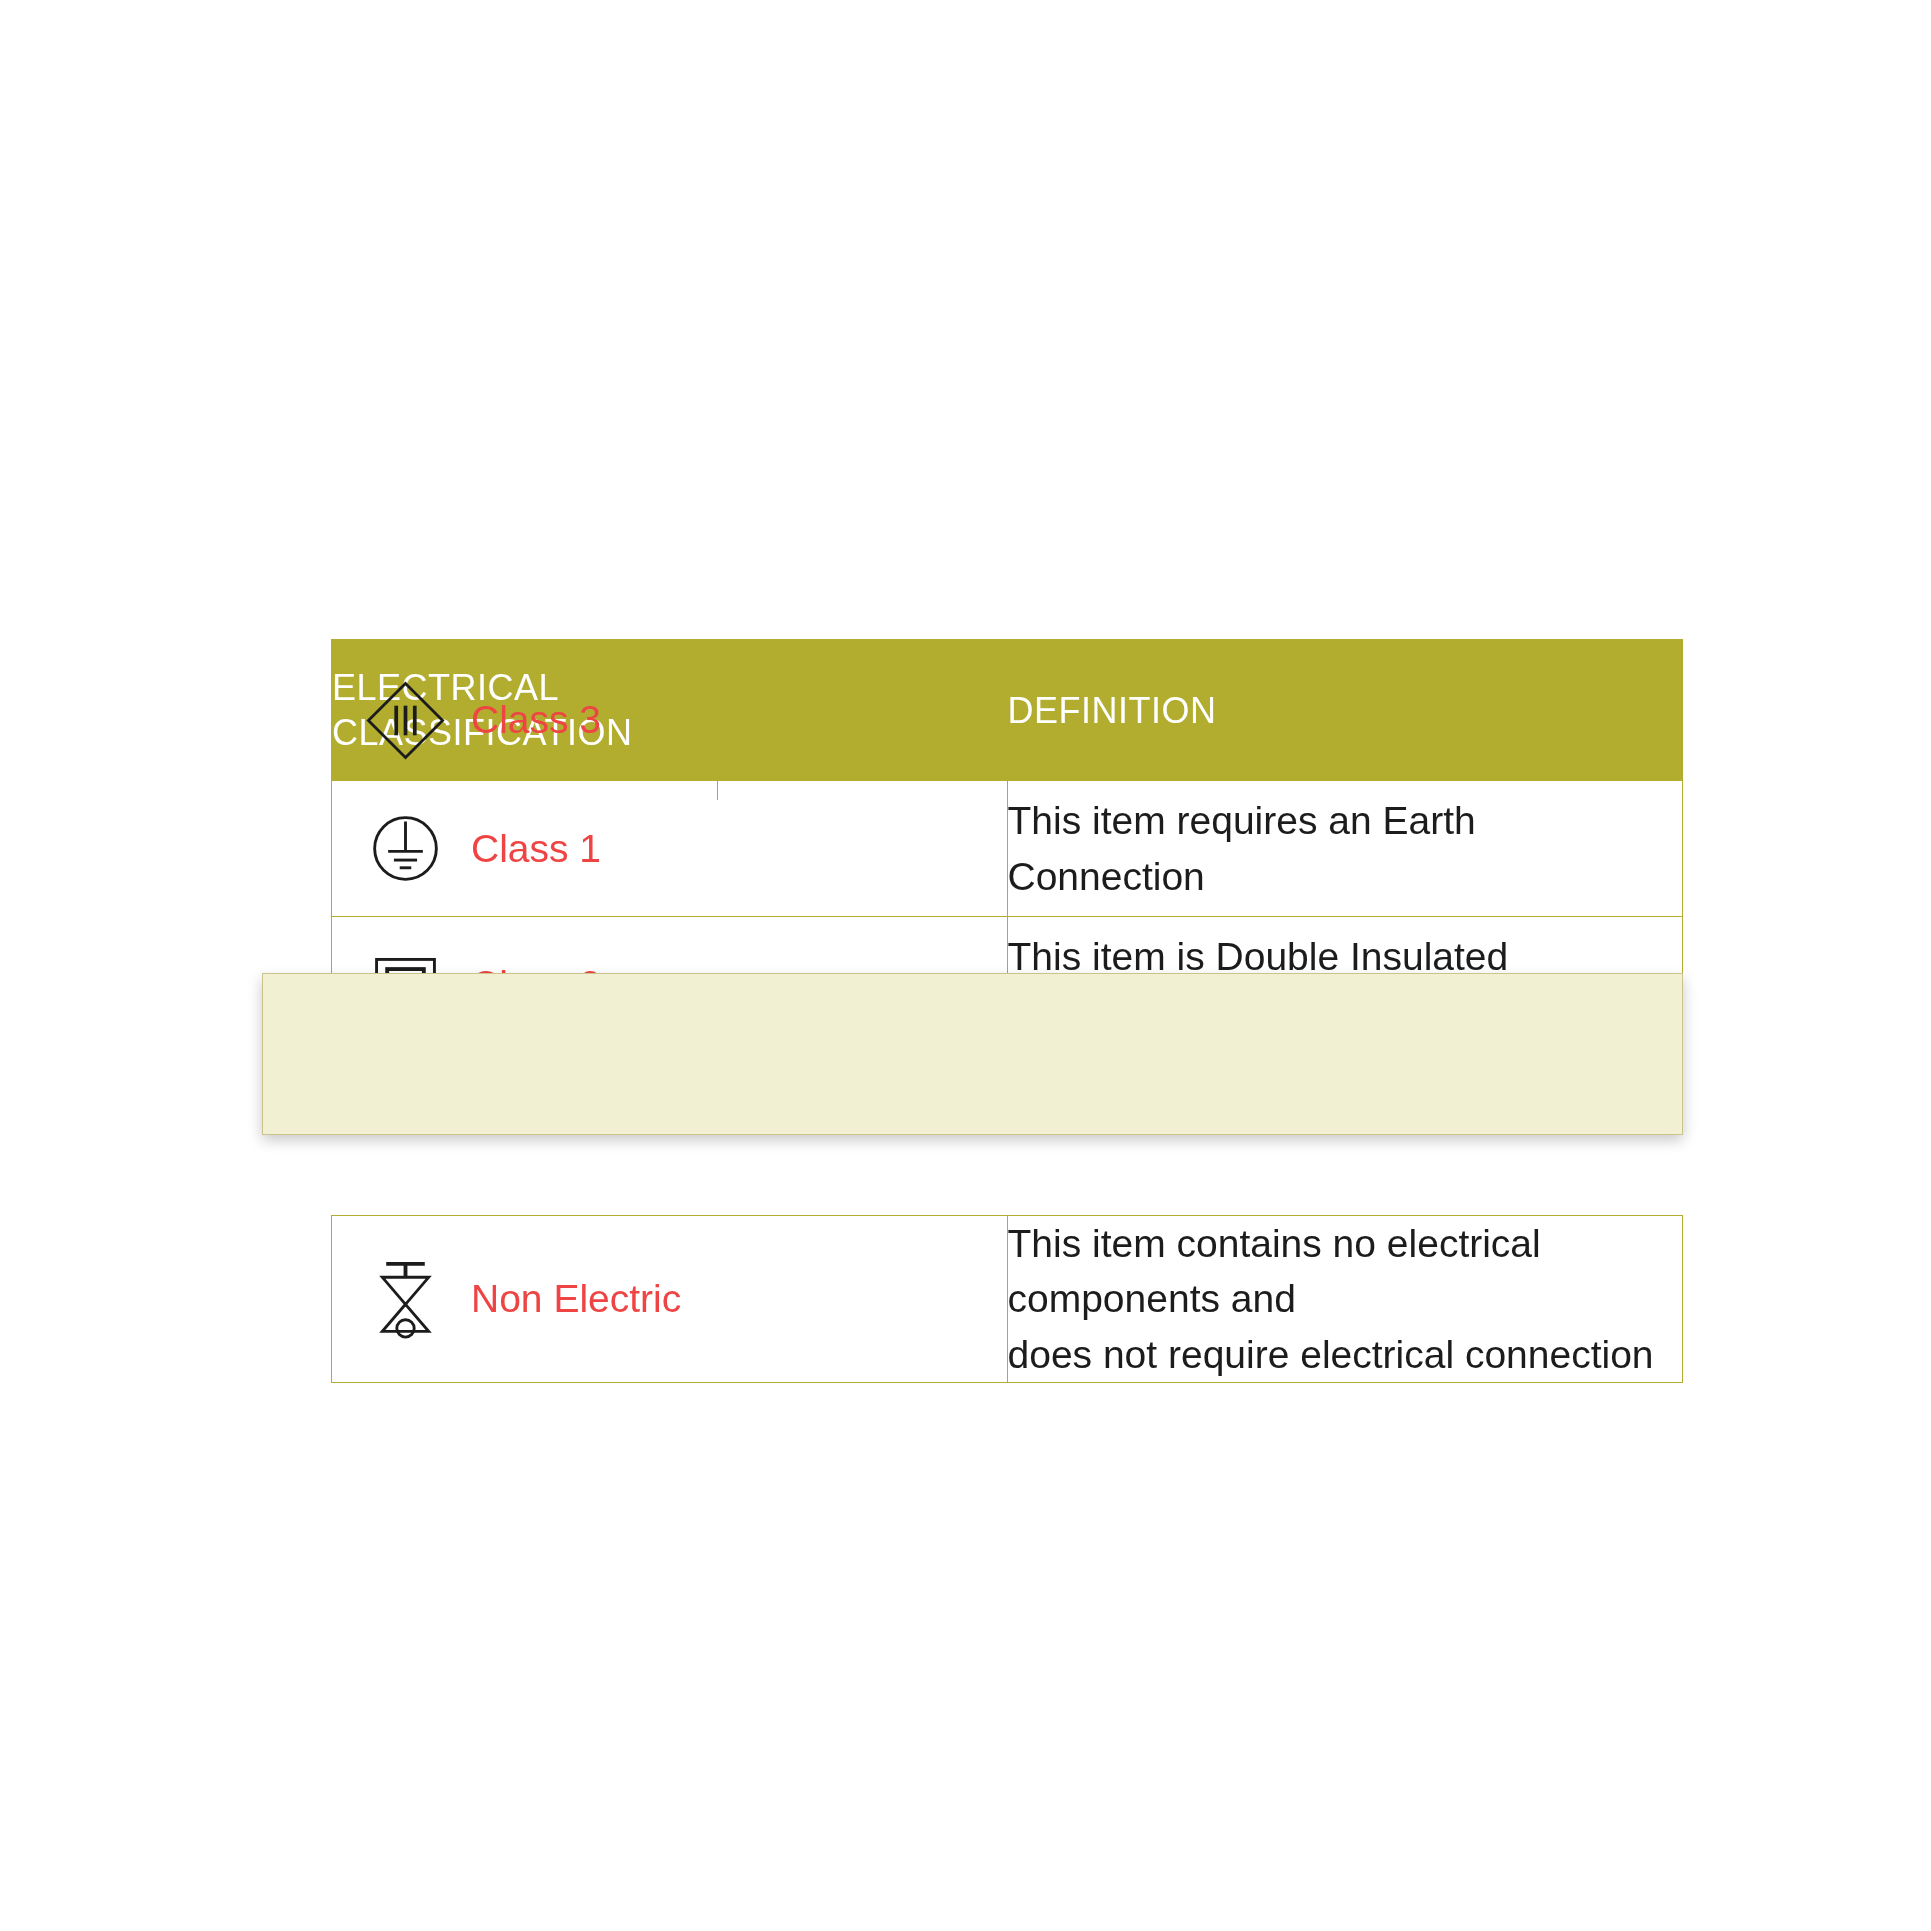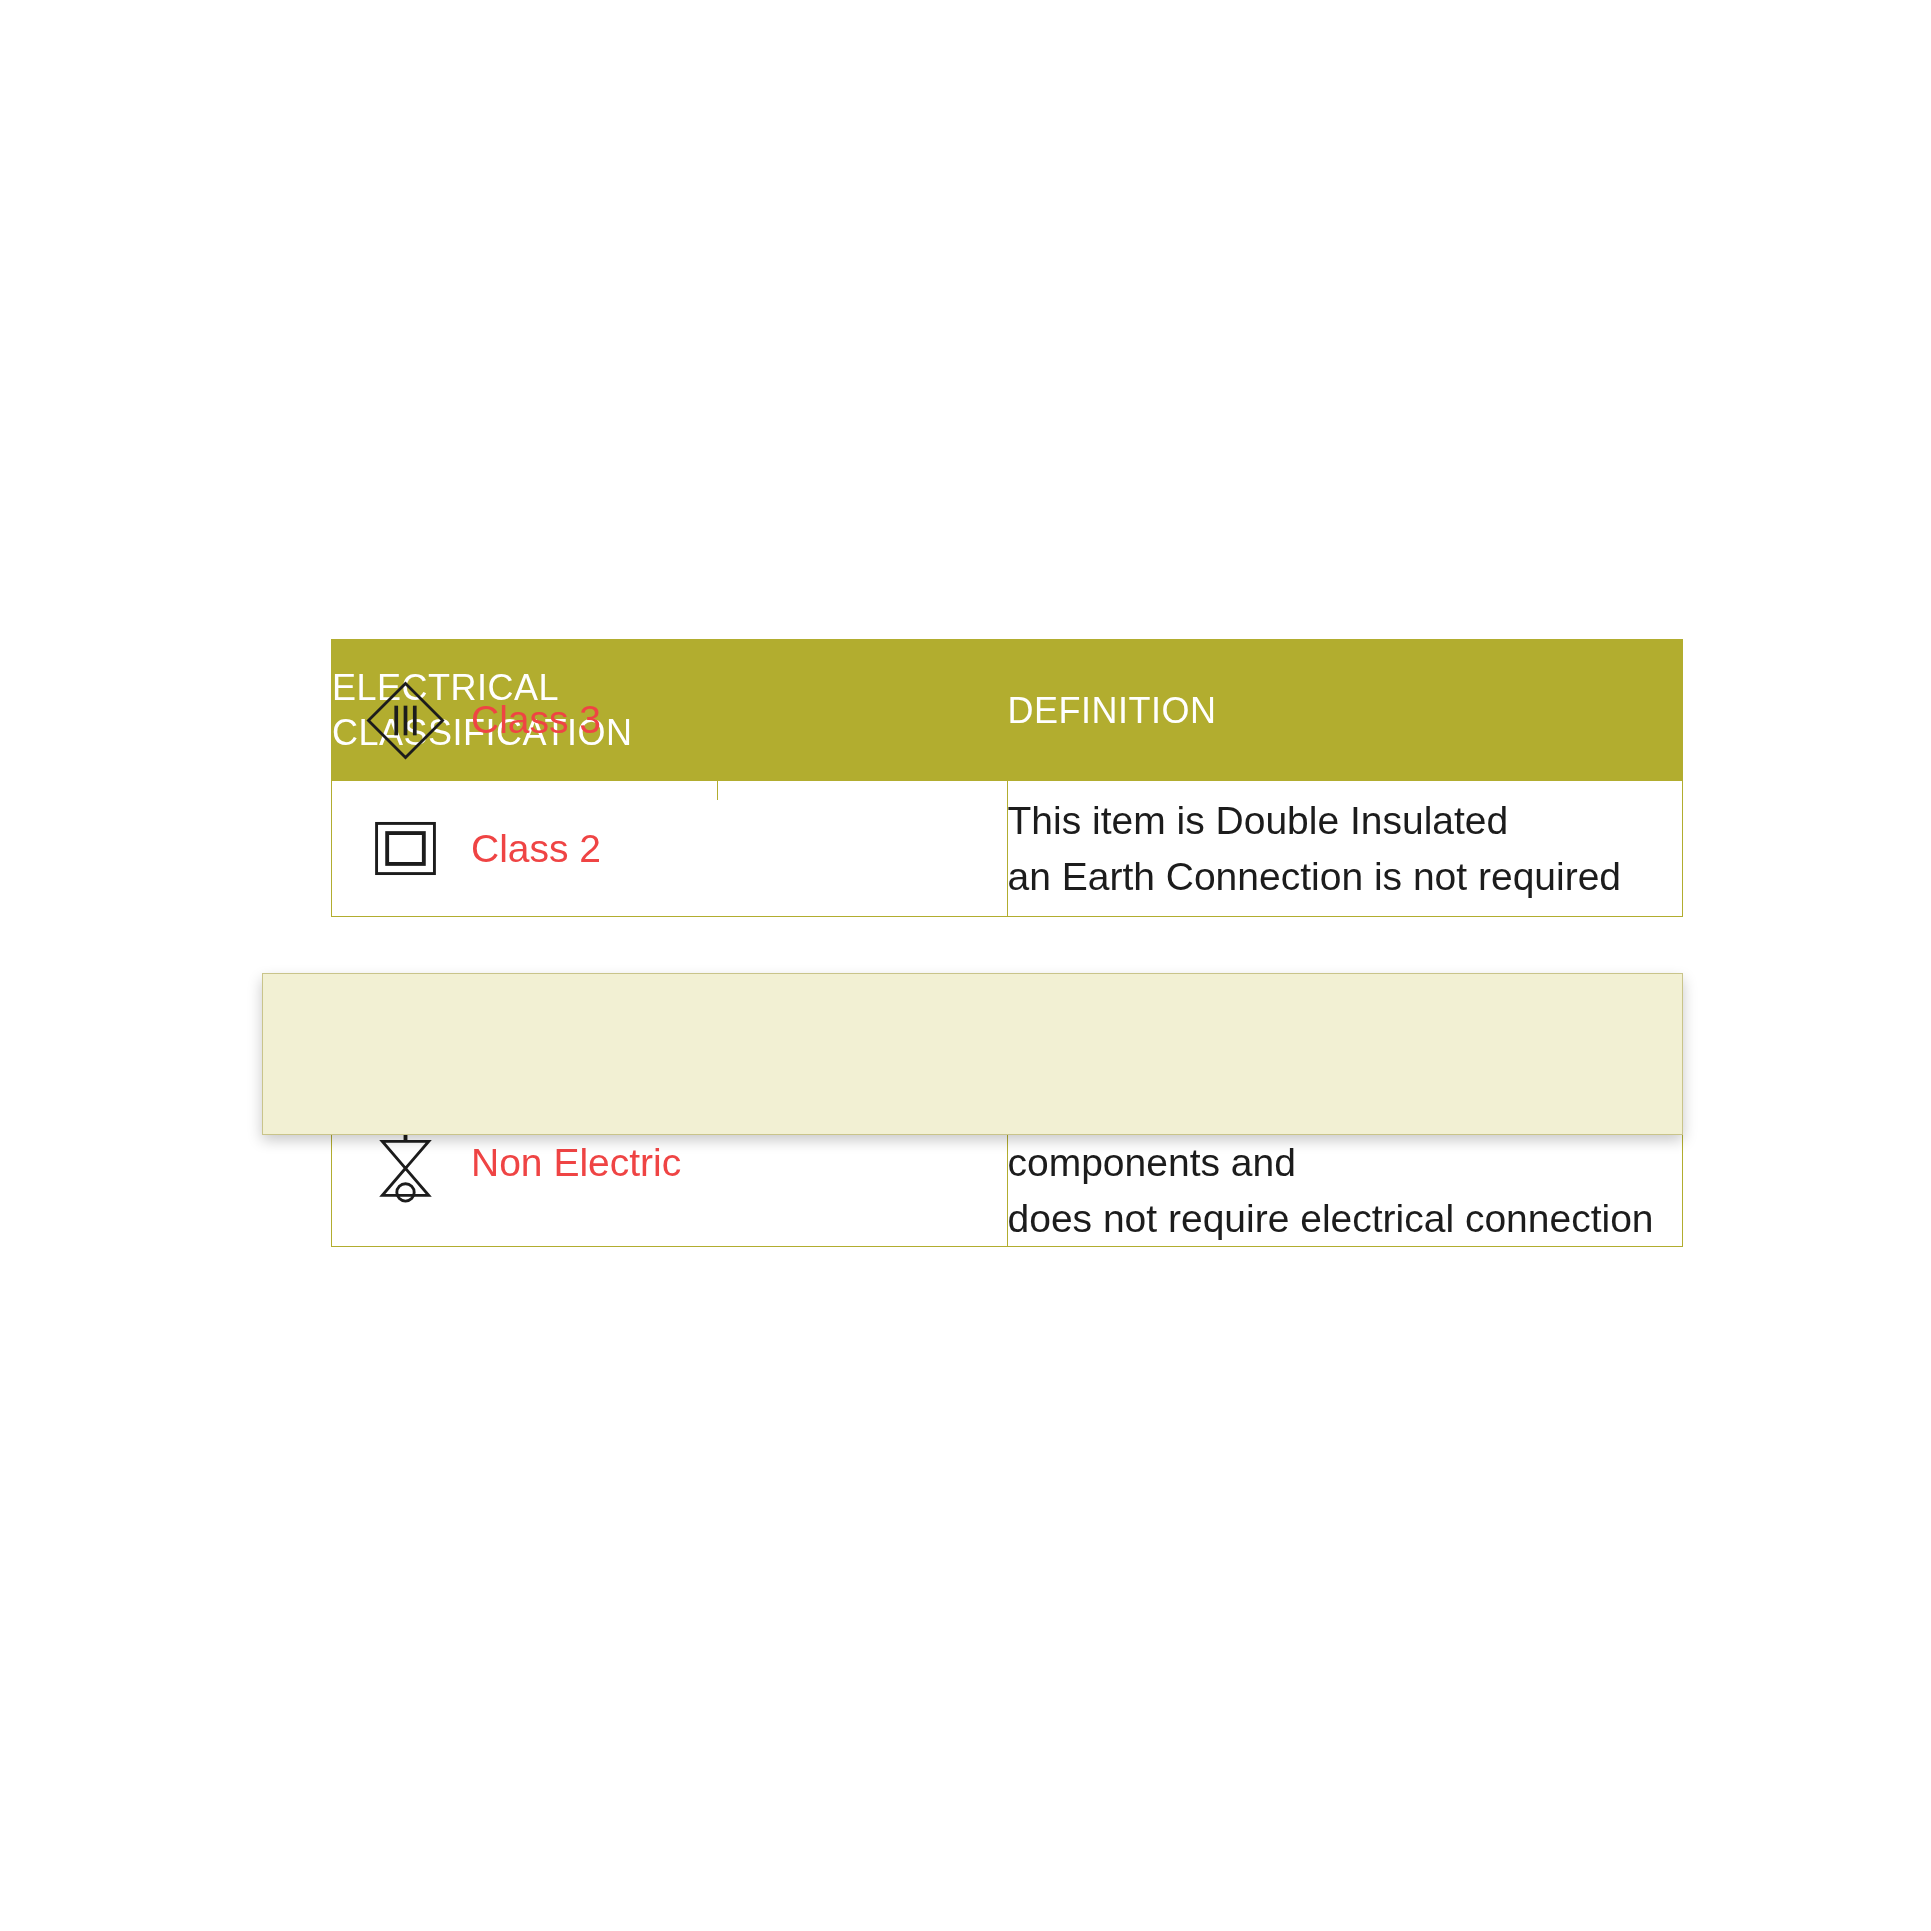--- a/index.html
+++ b/index.html
@@ -152,20 +152,39 @@
       <tr class="hdr-row">
         <td class="hdr-left">
           <div class="hdr-text" style="white-space: pre-line;">ELECTRICAL
 CLASSIFICATION</div>
         </td>
         <td class="hdr-right">
           <div class="hdr-text">DEFINITION</div>
         </td>
       </tr>
 
+      <tr class="row">
+        <td class="cls-cell">
+          <div class="cls-inner">
+            <span class="icon-box">
+              <svg width="81" height="81" viewBox="0 0 84 84">
+                <circle cx="42" cy="42" r="32" fill="none" stroke="#1c1c1c" stroke-width="3"></circle>
+                <line x1="42" y1="14" x2="42" y2="44" stroke="#1c1c1c" stroke-width="3"></line>
+                <line x1="24" y1="45" x2="60" y2="45" stroke="#1c1c1c" stroke-width="3"></line>
+                <line x1="30" y1="54" x2="54" y2="54" stroke="#1c1c1c" stroke-width="3"></line>
+                <line x1="36" y1="62" x2="48" y2="62" stroke="#1c1c1c" stroke-width="3"></line>
+              </svg>
+            </span>
+            <span class="cls-label">Class 1</span>
+          </div>
+        </td>
+        <td class="def-cell">
+          <div class="def-text">This item requires an Earth Connection</div>
+        </td>
+      </tr>
 
       <tr class="row">
         <td class="cls-cell">
           <div class="cls-inner">
             <span class="icon-box">
               <svg width="81" height="81" viewBox="0 0 84 84">
                 <rect x="12" y="16" width="60" height="52" fill="none" stroke="#1c1c1c" stroke-width="3"></rect>
                 <rect x="23" y="26" width="38" height="32" fill="none" stroke="#1c1c1c" stroke-width="4"></rect>
               </svg>
             </span>

